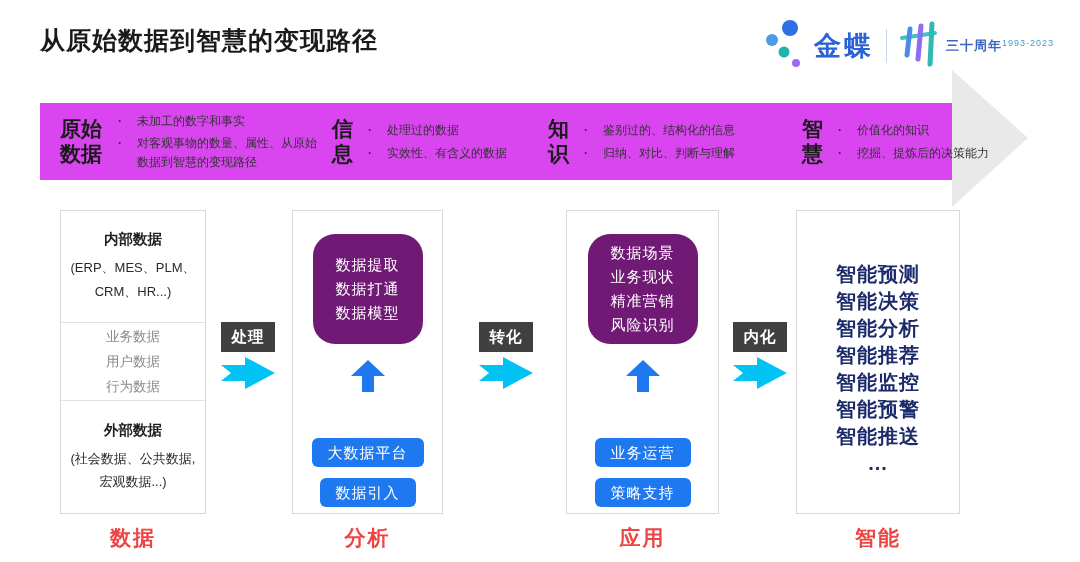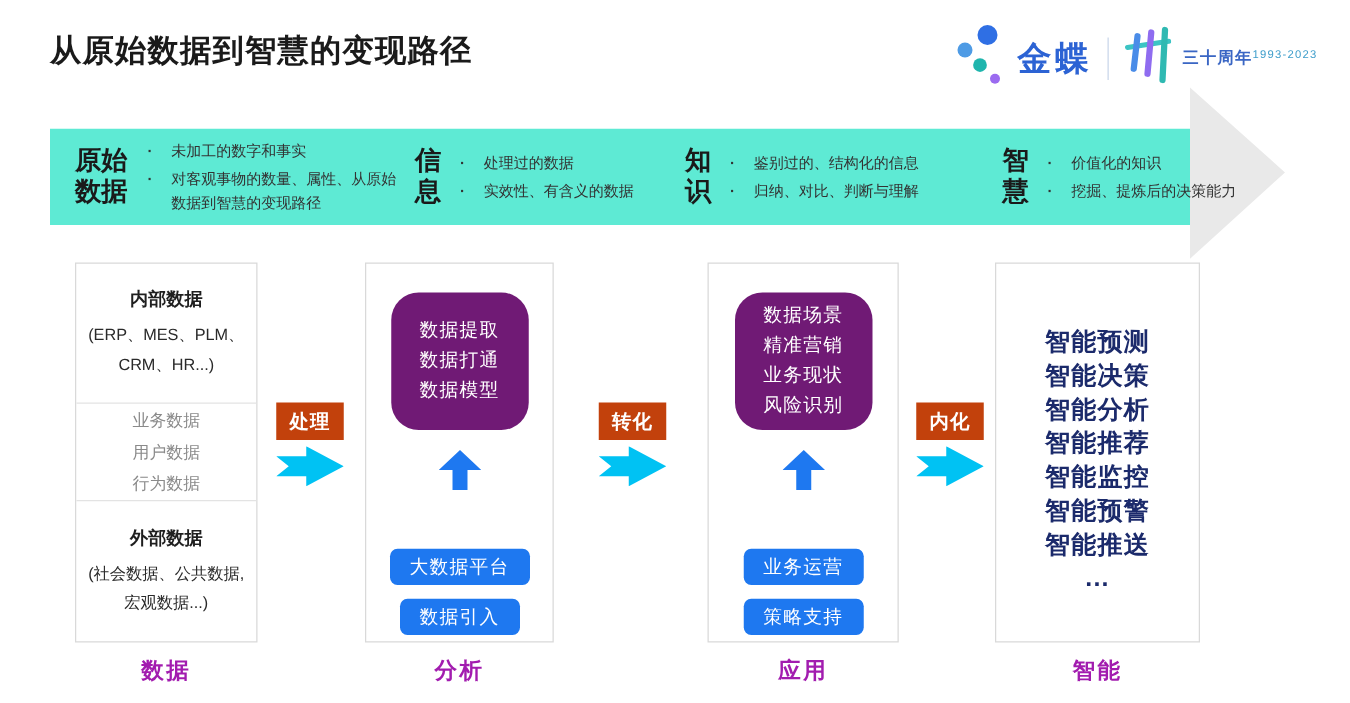--- a/index.html
+++ b/index.html
@@ -10,56 +10,56 @@
 
   
   .logo { position:absolute; right:26px; top:18px; display:flex; align-items:center; gap:9px; }
   .logo-brand { font-size:27px; font-weight:800; color:#2c63d4; letter-spacing:3px; }
   .logo-divider { width:1px; height:34px; background:#c9d6ea; margin:0 3px; }
   .logo-anniv { display:flex; flex-direction:row; line-height:1.25; }
   .logo-anniv-title { font-size:13px; font-weight:700; color:#3a66c4; letter-spacing:1px; }
   .logo-anniv-years { font-size:9px; color:#3f9ecb; letter-spacing:1px; }
 
   
-  .banner-body { position:absolute; left:40px; top:103px; width:912px; height:77px; background:#5eead4; }
+  .banner-body { position:absolute; left:40px; top:103px; width:912px; height:77px; background:#d946ef; }
   .banner-head { position:absolute; left:952px; top:70px; width:0; height:0;
                  border-top:68px solid transparent; border-bottom:69px solid transparent; border-left:76px solid #e9e9e9; }
   .stage { position:absolute; top:0; height:77px; display:flex; align-items:center; gap:13px; }
   .stage-label { font-weight:800; font-size:21px; color:#1a1a1a; line-height:1.18; word-break:break-all; }
   .w2 { width:45px; } .w1 { width:23px; }
   .stage-bullets { display:flex; flex-direction:column; gap:4px; }
   .bullet { display:flex; font-size:12px; color:#333; line-height:1.55; text-align:left; }
   .bullet-dot { width:19px; flex:none; font-weight:700; color:#333; }
   .bw200 .bullet { width:200px; } .bw180 .bullet { width:180px; } .bw215 .bullet { width:215px; } .bw175 .bullet { width:175px; }
 
   
   .col { position:absolute; top:210px; }
   .col-box { border:1px solid #d9d9d9; background:#fff; height:304px; overflow:hidden; }
-  .footer-label { margin-top:10px; text-align:center; font-size:18px; font-weight:800; color:#a21caf; letter-spacing:2px; }
+  .footer-label { margin-top:10px; text-align:center; font-size:21px; font-weight:800; color:#ef4444; letter-spacing:2px; }
 
   .sec { display:flex; flex-direction:column; align-items:center; justify-content:center; text-align:center; padding:0 9px; }
   .sec-1 { height:112px; border-bottom:1px solid #e3e3e3; }
   .sec-2 { height:78px; border-bottom:1px solid #e3e3e3; }
   .sec-3 { height:112px;text-align:center; }
   .sec-title { font-size:14.5px; font-weight:800; color:#1f1f1f; margin-bottom:7px; }
   .sec-sub { font-size:13px; color:#2a2a2a; line-height:1.8; }
   .sec-gray { font-size:13.5px; color:#8a8a8a; line-height:25px; }
 
   .card { margin:23px auto 0; width:110px; height:110px; background:#701a75; border-radius:22px; color:#fff;
           display:flex; flex-direction:column; justify-content:center; text-align:center; font-size:15px; line-height:24px; letter-spacing:1px; }
   .up-arrow { display:block; margin:16px auto 0; }
   .btns { margin-top:42px; display:flex; flex-direction:column; align-items:center; gap:11px; }
   .btn { background:#1e78f0; color:#fff; font-size:15px; height:29px; line-height:29px; padding:0 16px; border-radius:6px; letter-spacing:1px; }
 
   .ai-list { padding-top:50px; display:flex; flex-direction:column; align-items:center; }
   .ai-item { font-size:20px; font-weight:800; color:#1b2a6b; line-height:27px; letter-spacing:1px; }
 
   
   .connector { position:absolute; top:322px; display:flex; flex-direction:column; align-items:center; gap:5px; }
-  .badge { width:54px; height:30px; background:#c2410c; color:#fff; font-size:15.5px; font-weight:700;
+  .badge { width:54px; height:30px; background:#404040; color:#fff; font-size:15.5px; font-weight:700;
            display:flex; align-items:center; justify-content:center; letter-spacing:1px; }
 </style>
 </head>
 <body>
 
 <div class="canvas">
 
   <div class="title">从原始数据到智慧的变现路径</div>
 
   <div class="logo">
@@ -201,22 +201,22 @@
       <svg width="54" height="32" viewBox="0 0 54 32">
         <polygon points="0,8 24,8 24,0 54,16 24,32 24,24 0,24 10,16" fill="#00c2f3"></polygon>
       </svg>
     </span>
   </div>
 
   <div class="col" style="left:566px; width:153px;">
     <div class="col-box">
       <div class="card">
         <div>数据场景</div>
+        <div>业务现状</div>
         <div>精准营销</div>
-        <div>业务现状</div>
         <div>风险识别</div>
       </div>
       <span class="up-arrow" style="width:34px;">
         <svg width="34" height="32" viewBox="0 0 34 32">
           <polygon points="17,0 34,16 23,16 23,32 11,32 11,16 0,16" fill="#1e78f0"></polygon>
         </svg>
       </span>
       <div class="btns">
         <div class="btn">业务运营</div>
         <div class="btn">策略支持</div>

